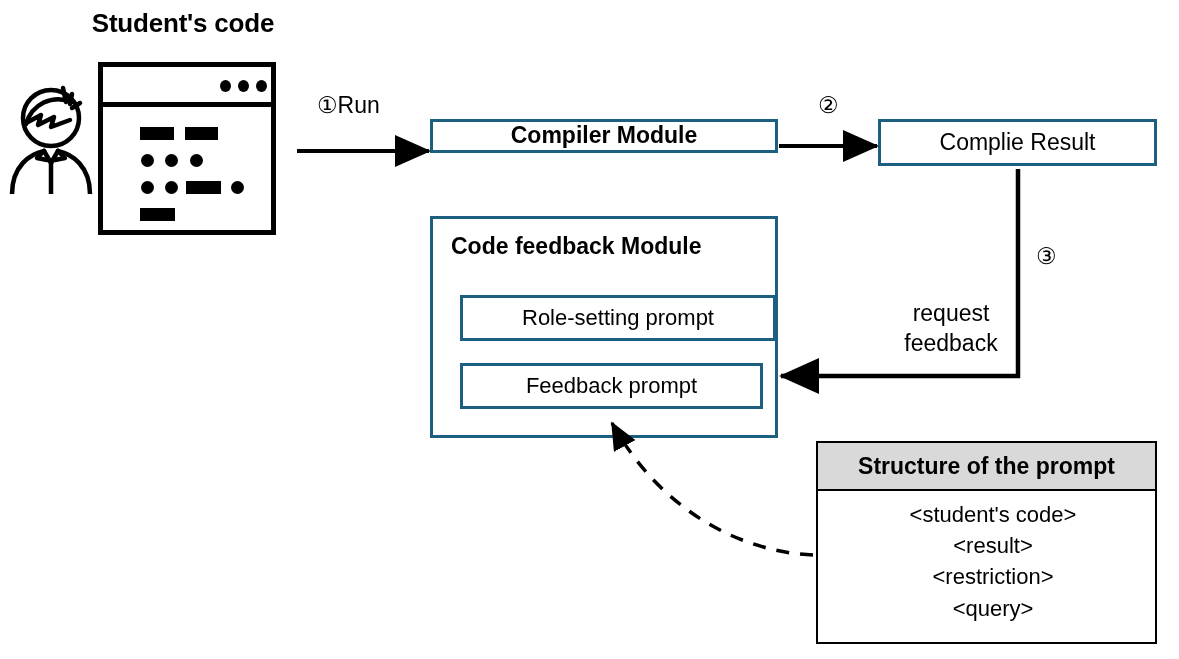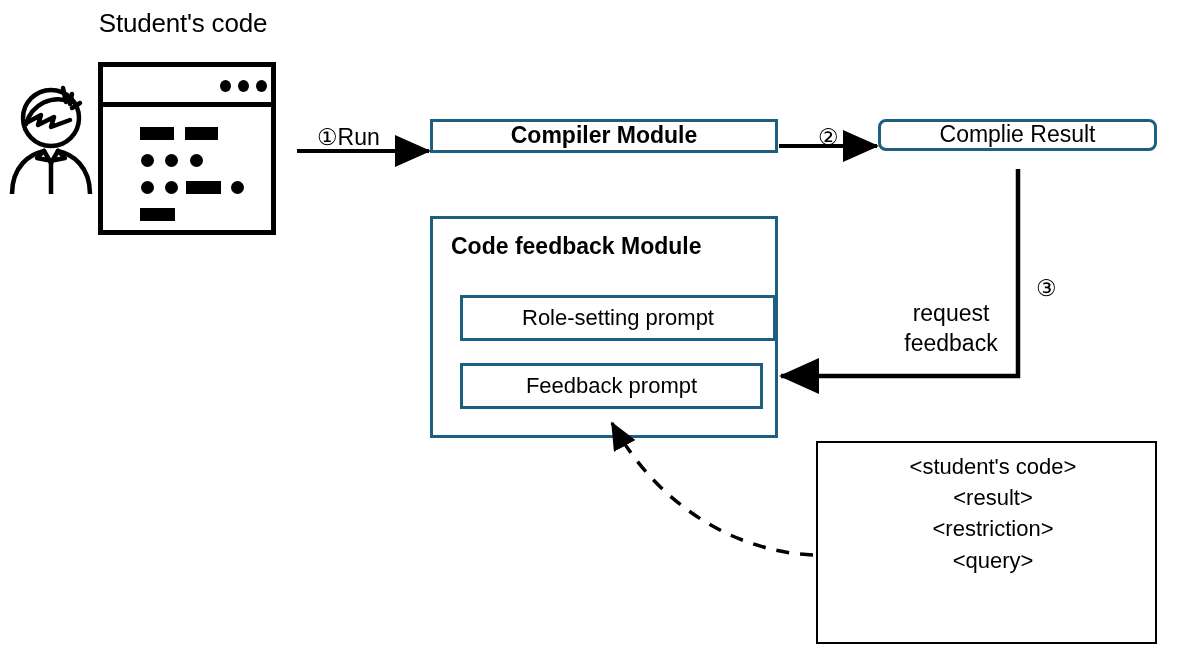--- a/index.html
+++ b/index.html
@@ -20,21 +20,21 @@
   }
   .abs { position: absolute; }
 
   
   #title-students-code {
     left: 78px;
     top: 8px;
     width: 210px;
     text-align: center;
     font-size: 26px;
-    font-weight: normal;
+    font-weight: bold;
     letter-spacing: -0.2px;
     color: #000;
   }
 
   
   #code-window {
     left: 98px;
     top: 62px;
     width: 178px;
     height: 173px;
@@ -75,21 +75,21 @@
   }
   .flowbox-label {
     font-size: 23px;
     line-height: 1.1;
     color: #000;
     white-space: nowrap;
   }
   .bold-label { font-weight: bold; }
 
   #box-compiler-module { left: 430px; top: 119px; width: 348px; height: 34px; }
-  #box-compile-result  { left: 878px; top: 119px; width: 279px; height: 32px; border-radius: 8px; }
+  #box-compile-result  { left: 878px; top: 119px; width: 279px; height: 47px; }
 
   #box-code-feedback-module {
     left: 430px; top: 216px; width: 348px; height: 222px;
     display: block;
   }
   #code-feedback-module-title {
     position: absolute;
     left: 18px; top: 14px;
     font-size: 23px;
     font-weight: bold;
@@ -130,21 +130,20 @@
     line-height: 1.42;
     color: #000;
     white-space: nowrap;
   }
 
   
   .step-marker {
     font-size: 23px;
     color: #000;
     white-space: nowrap;
-    margin-top: 32px;
   }
   #label-step1-run { left: 317px; top: 92px; }
   #label-step2     { left: 818px; top: 92px; }
   #label-step3     { left: 1036px; top: 243px; }
   #label-request-feedback {
     left: 890px; top: 298px;
     width: 122px;
     text-align: center;
     font-size: 23px;
     line-height: 1.32;
@@ -232,20 +231,21 @@
     <div class="flowbox" id="box-role-setting-prompt">
       <span class="flowbox-label">Role-setting prompt</span>
     </div>
 
     <div class="flowbox" id="box-feedback-prompt">
       <span class="flowbox-label">Feedback prompt</span>
     </div>
   </div>
 
   <div class="abs" id="box-structure-prompt">
+    <div id="structure-prompt-header">Structure of the prompt</div>
     <div id="structure-prompt-body">
       <div class="structure-line">&lt;student's code&gt;</div>
       <div class="structure-line">&lt;result&gt;</div>
       <div class="structure-line">&lt;restriction&gt;</div>
       <div class="structure-line">&lt;query&gt;</div>
     </div>
   </div>
 
   <svg class="abs" id="connectors" viewBox="0 0 1179 659" xmlns="http://www.w3.org/2000/svg">
     <defs>

